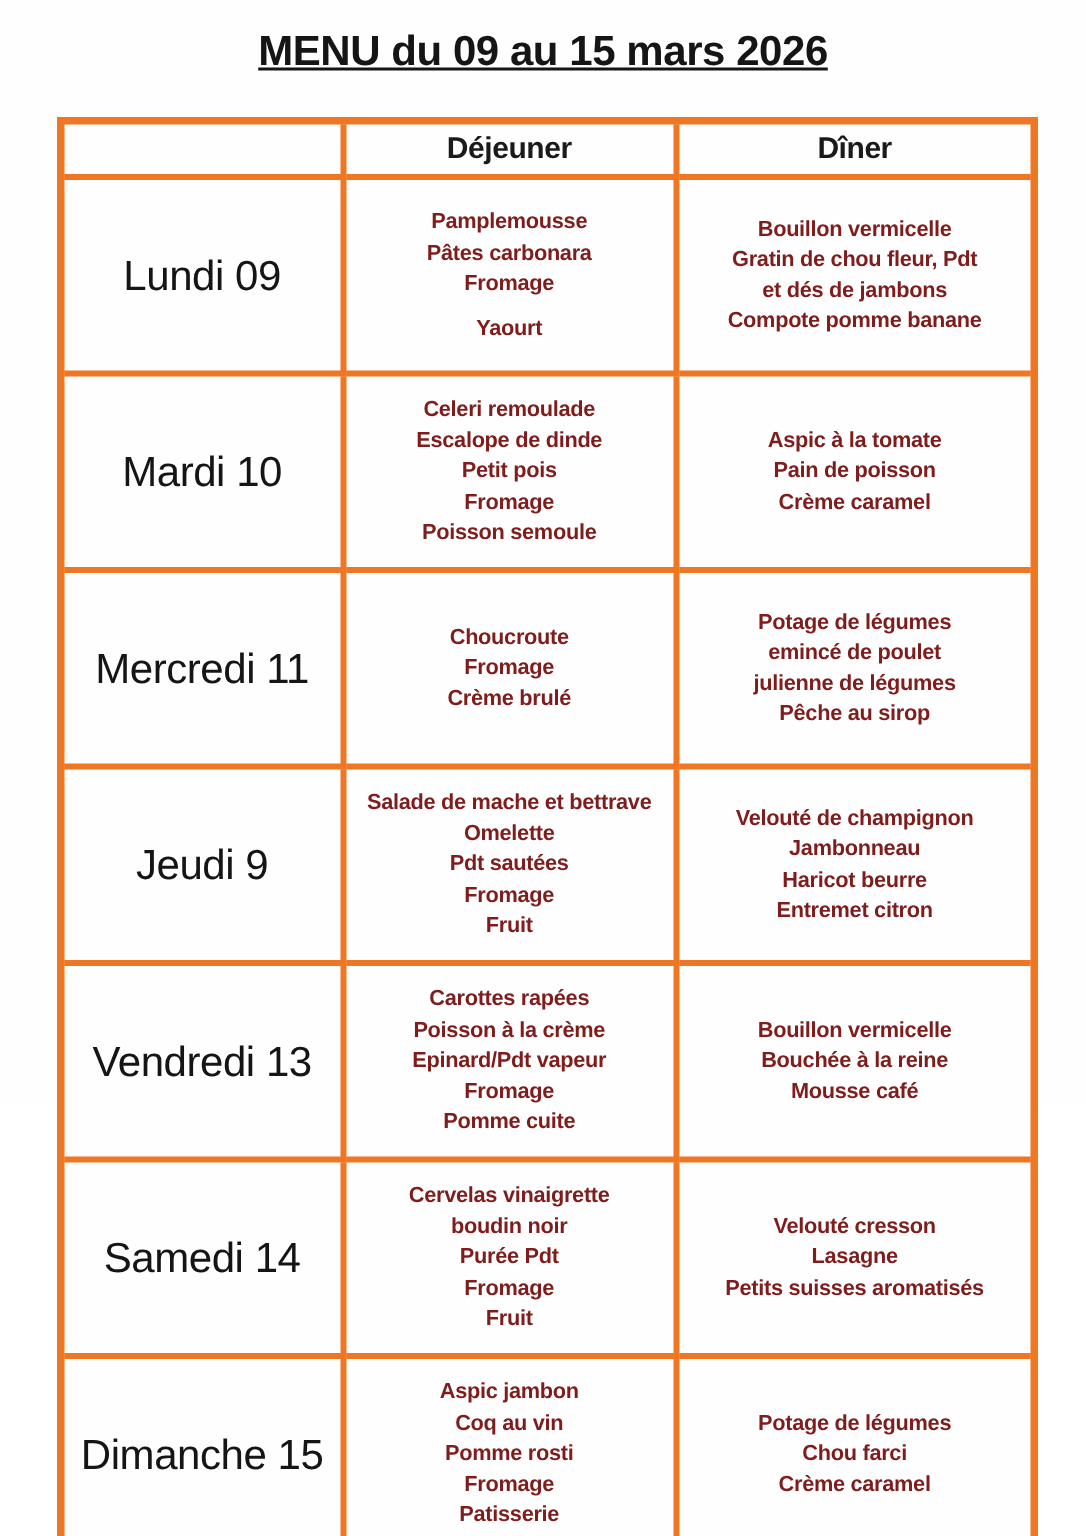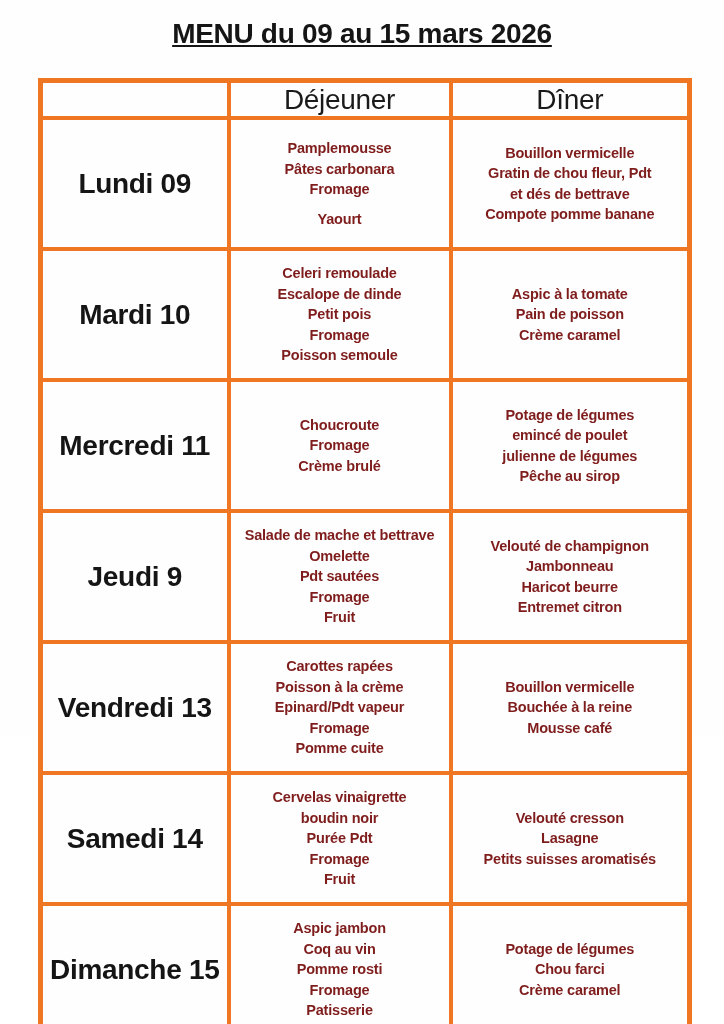--- a/index.html
+++ b/index.html
@@ -42,29 +42,29 @@
   }
   .menu-table th, .menu-table td {
     border: 4px solid #EF7622;
     background: #fefefe;
     padding: 0;
     text-align: center;
     vertical-align: middle;
   }
   .menu-table th {
     height: 33px;
-    font-size: 28px;
-    font-weight: normal;
+    font-size: 20px;
+    font-weight: bold;
     letter-spacing: -0.3px;
     color: #1a1a1a;
   }
   td.day-cell {
     height: 127px;
     font-size: 28px;
-    font-weight: bold;
+    font-weight: normal;
     letter-spacing: -0.3px;
     color: #151515;
   }
   td.menu-cell {
     font-size: 14.5px;
     font-weight: bold;
     line-height: 20.5px;
     letter-spacing: -0.2px;
     color: #7f1d1d;
   }
@@ -96,21 +96,21 @@
       <td class="menu-cell">
             <div class="menu-line">Pamplemousse</div>
             <div class="menu-line">Pâtes carbonara</div>
             <div class="menu-line">Fromage</div>
             <div class="menu-line spacer"></div>
             <div class="menu-line">Yaourt</div>
           </td>
       <td class="menu-cell">
             <div class="menu-line">Bouillon vermicelle</div>
             <div class="menu-line">Gratin de chou fleur, Pdt</div>
-            <div class="menu-line">et dés de bettrave</div>
+            <div class="menu-line">et dés de jambons</div>
             <div class="menu-line">Compote pomme banane</div>
           </td>
     </tr>
 
     <tr>
       <td class="day-cell">Mardi 10</td>
       <td class="menu-cell">
             <div class="menu-line">Celeri remoulade</div>
             <div class="menu-line">Escalope de dinde</div>
             <div class="menu-line">Petit pois</div>

